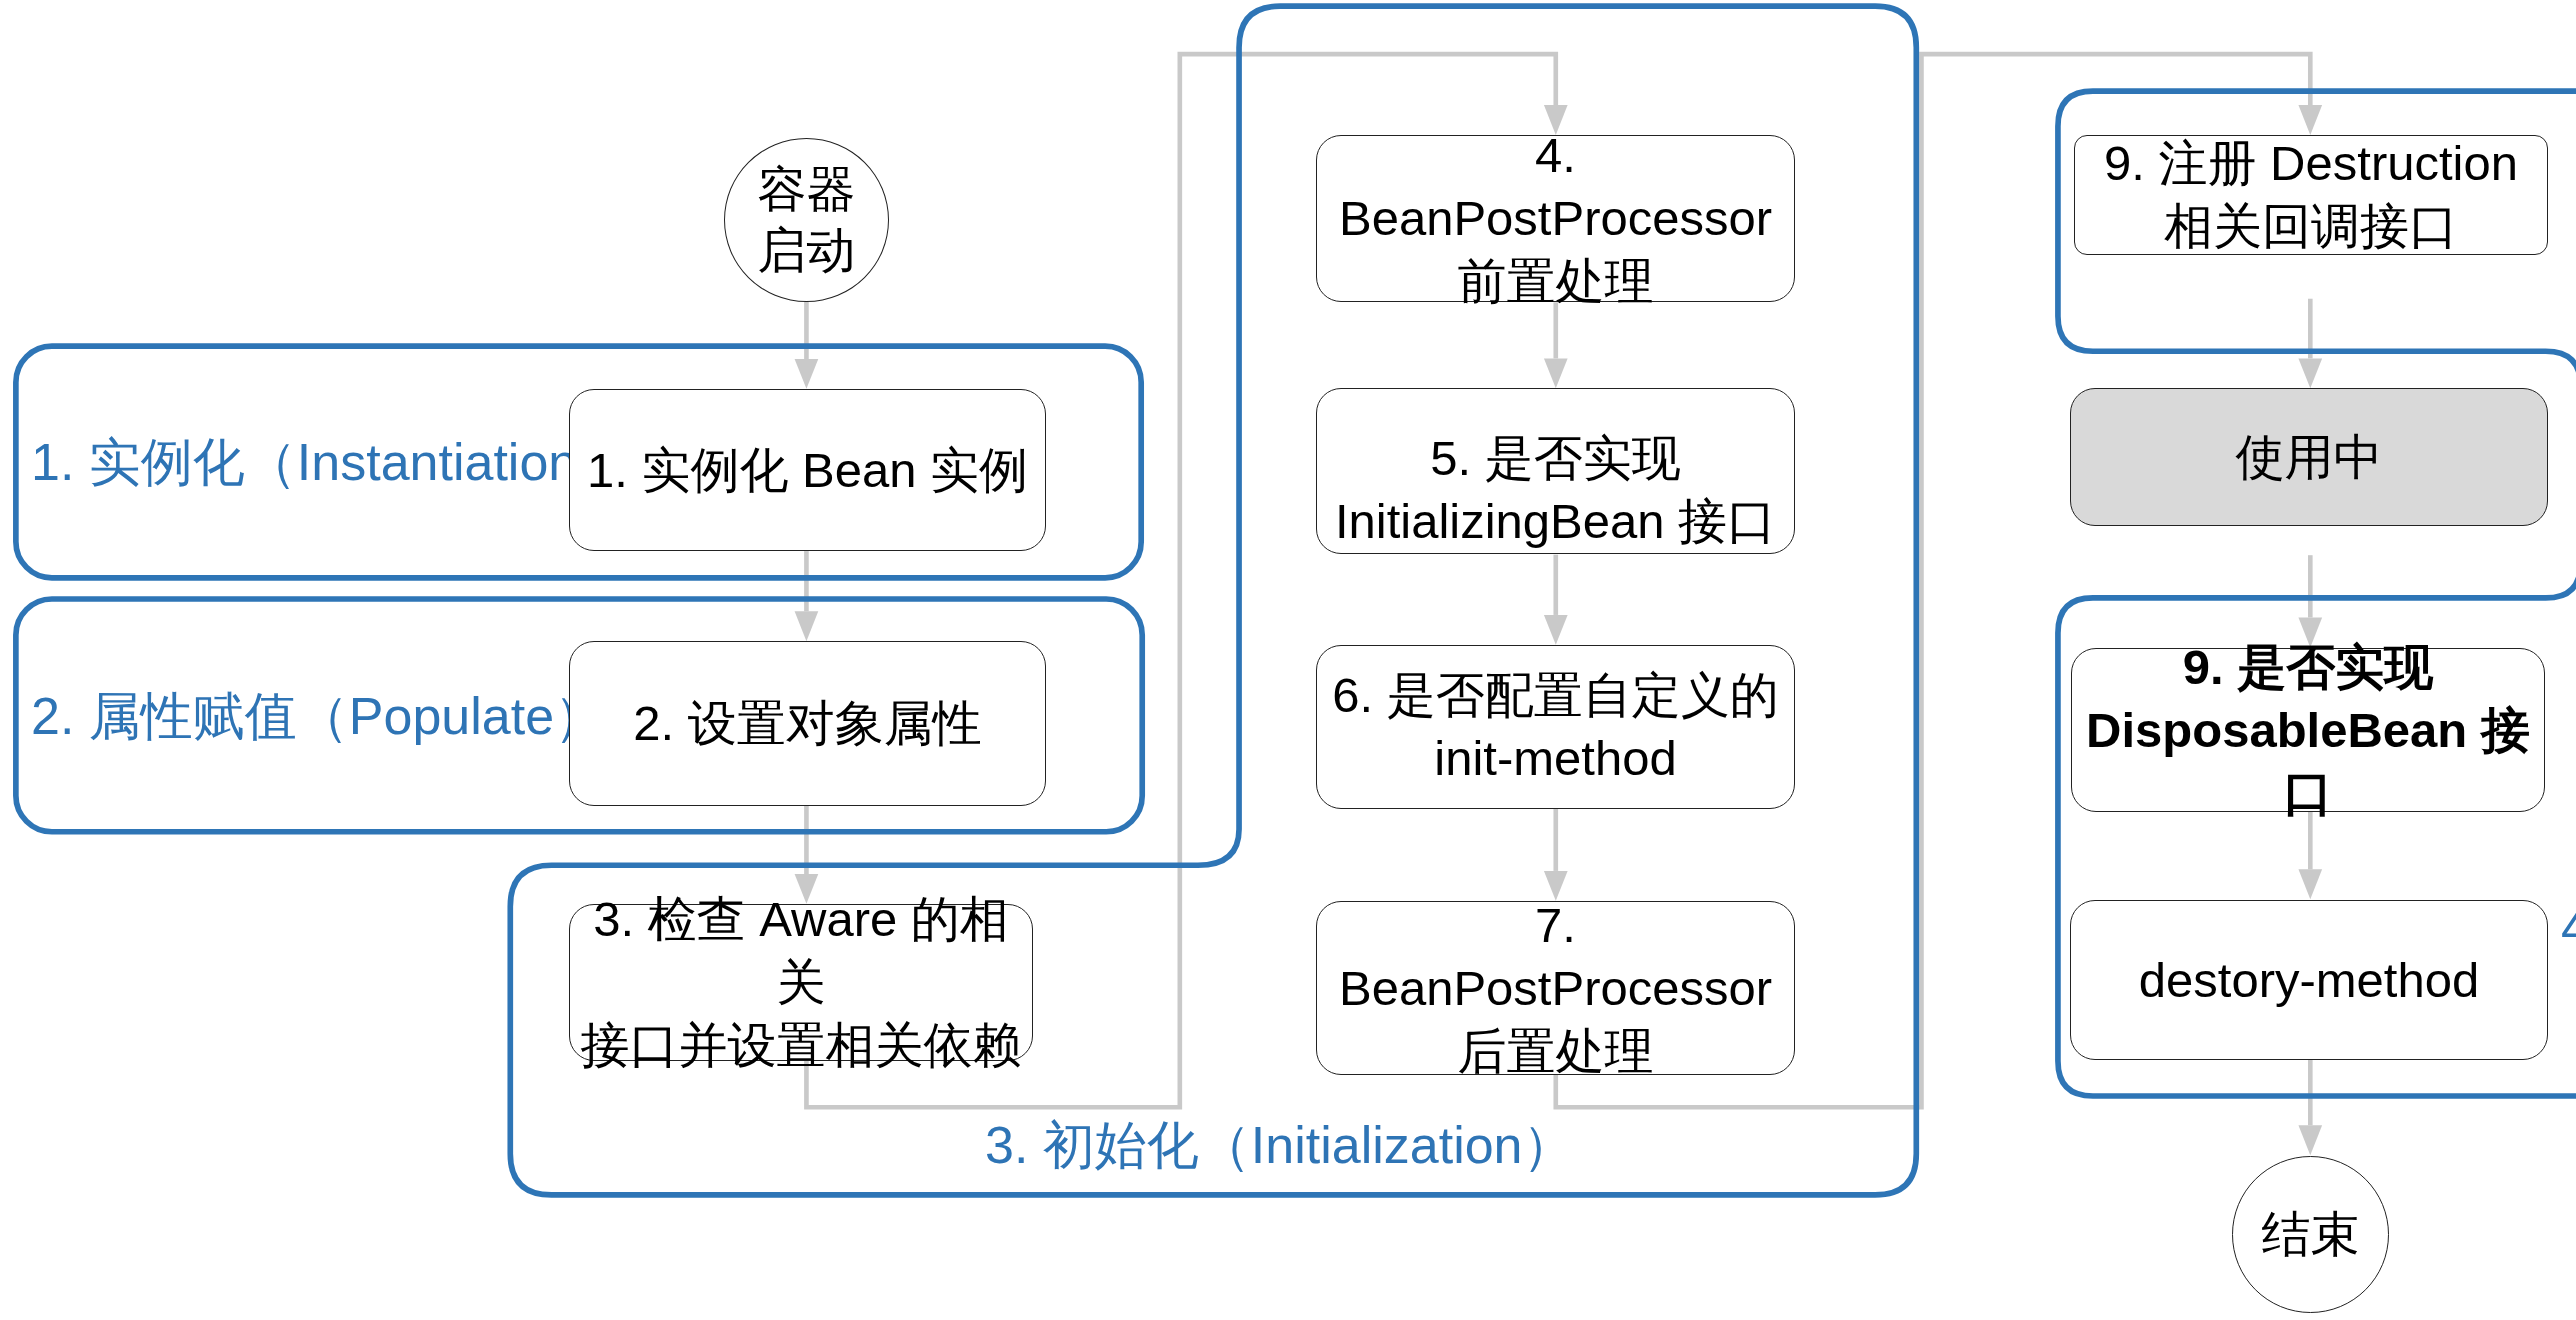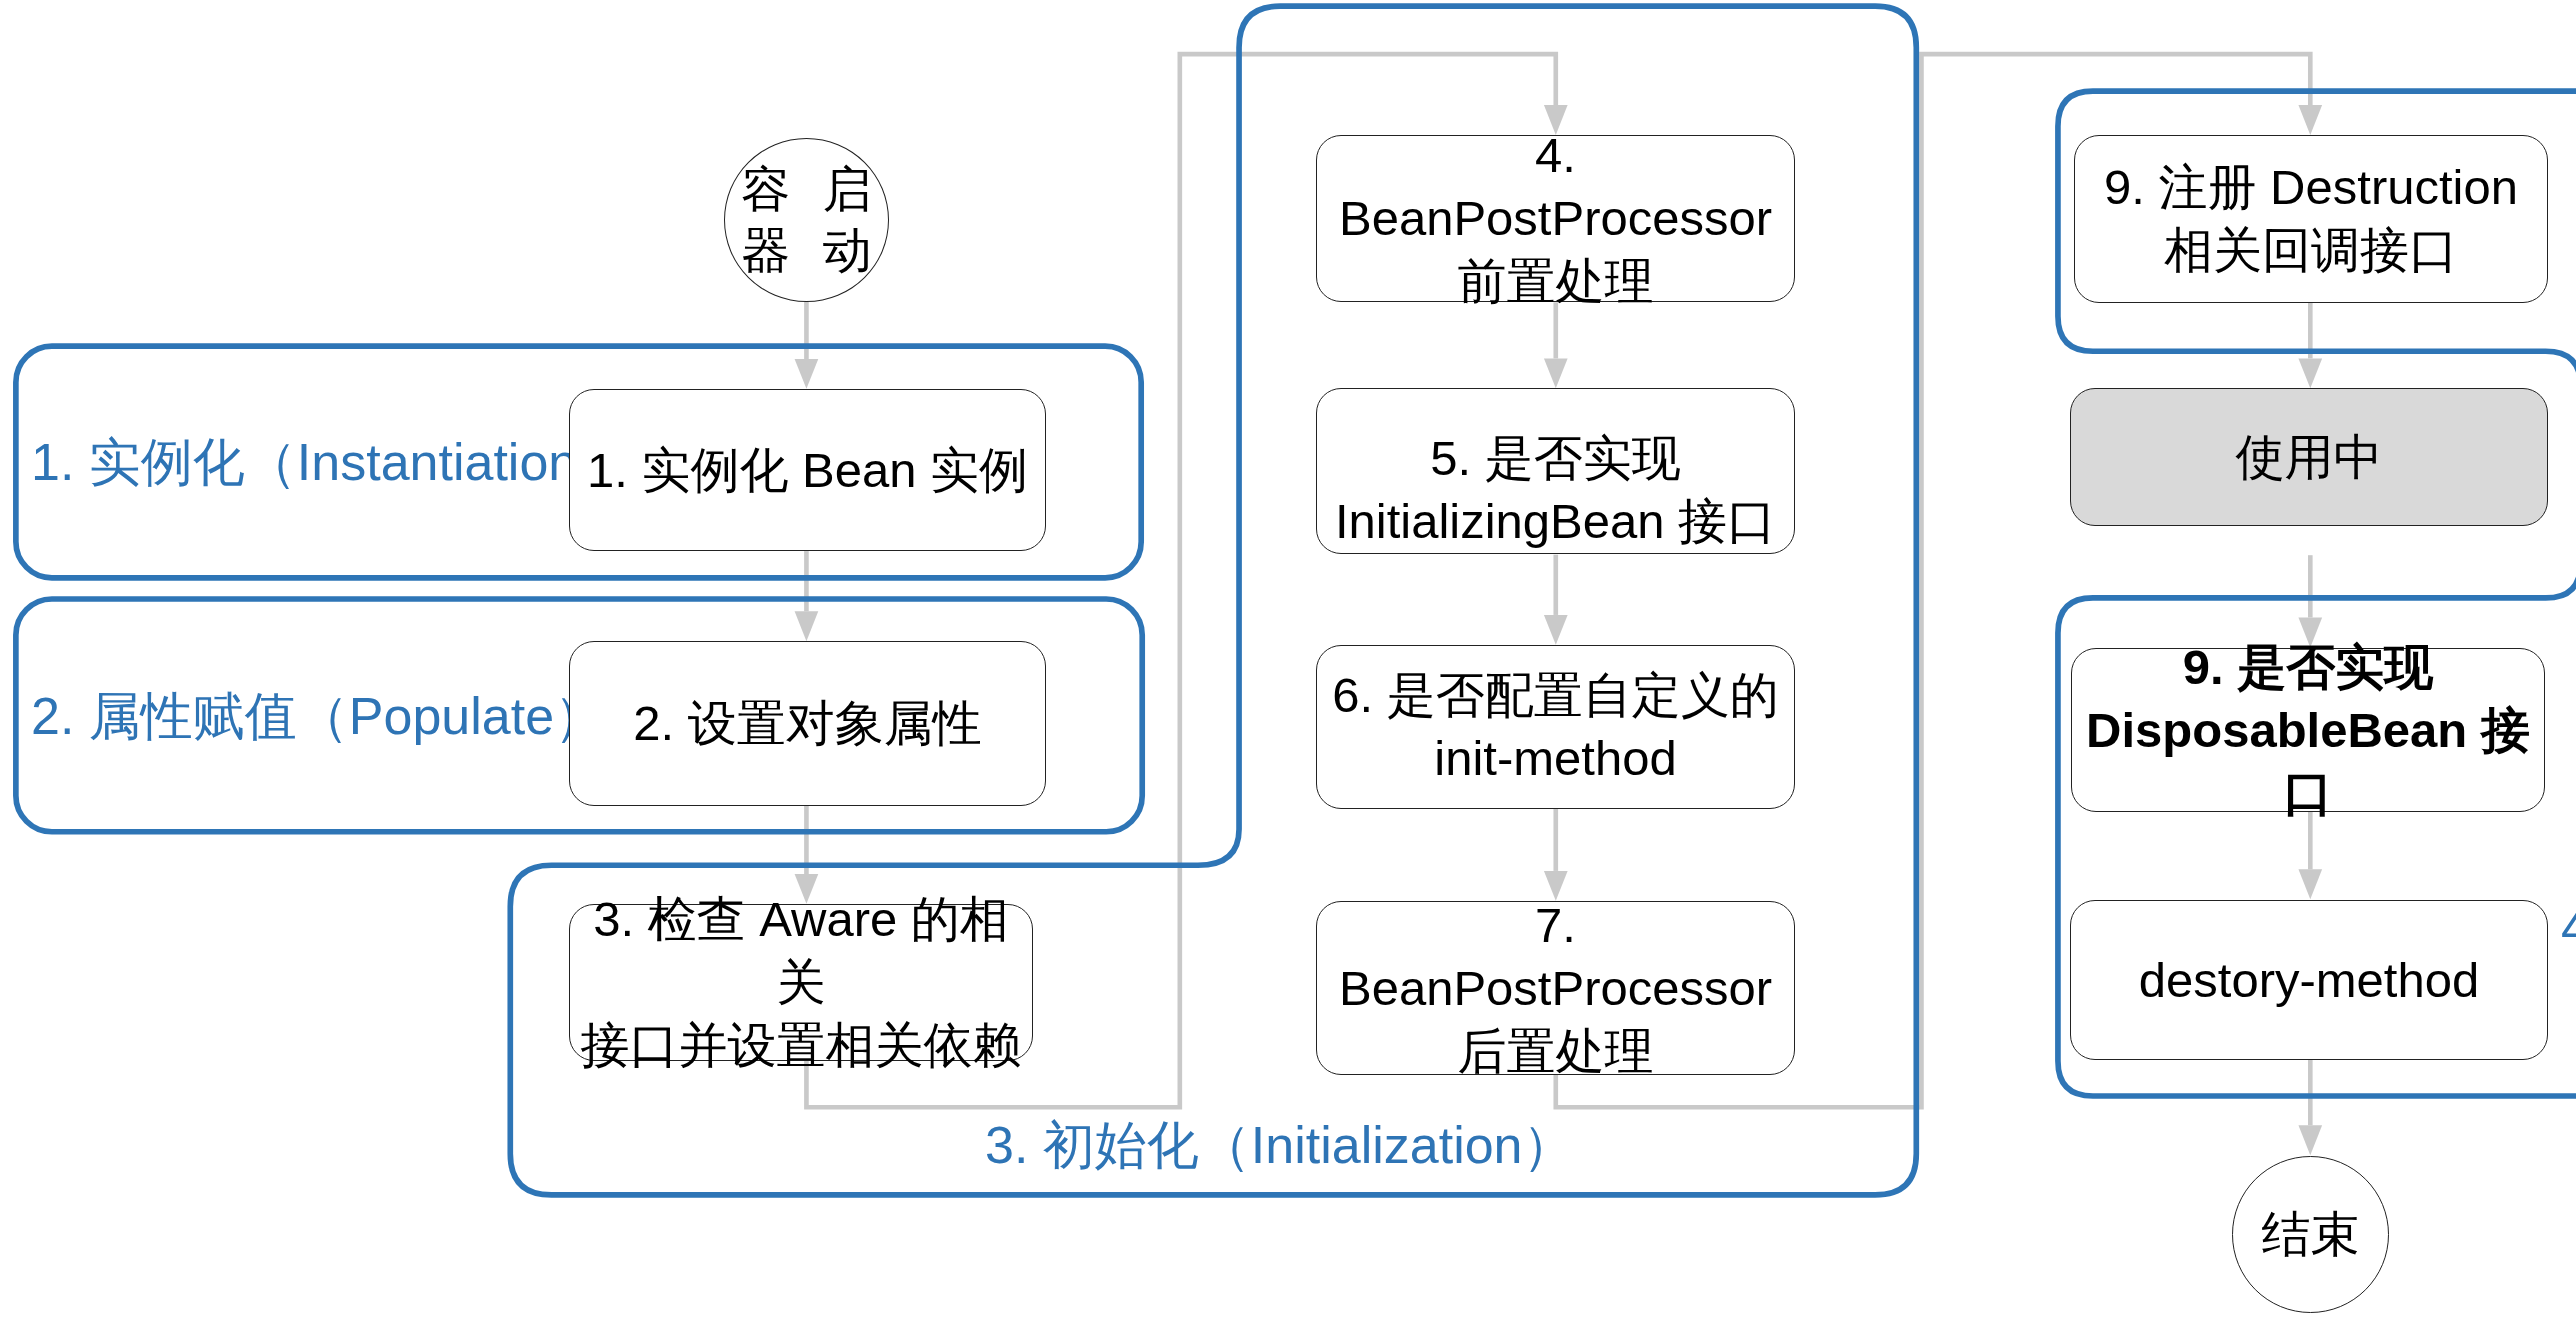--- a/index.html
+++ b/index.html
@@ -22,25 +22,25 @@
   .grp { stroke:var(--group-border); stroke-width:11; fill:none; }
   .node {
     position:absolute; display:flex; flex-direction:column;
     align-items:center; justify-content:center;
     background:var(--node-fill); border:1.5px solid var(--node-border);
     border-radius:25px; color:var(--text-color);
     font-size:49px; line-height:63px; text-align:center; z-index:3;
   }
   .node.gray { background:var(--inuse-fill); }
   .circle-node {
-    position:absolute; display:flex; flex-direction:row;
+    position:absolute; display:flex; flex-direction:column;
     align-items:center; justify-content:center;
     background:var(--node-fill); border:1.5px solid var(--node-border);
     border-radius:50%; color:var(--text-color);
-    font-size:49px; line-height:61px; text-align:center; z-index:3;
+    font-size:49px; line-height:61px; text-align:left; z-index:3;
   }
   .grp-label {
     position:absolute; color:var(--label-text); font-size:52px;
     line-height:57px; text-align:center; white-space:nowrap; z-index:2;
   }
 </style>
 </head>
 <body>
 
 <div id="canvas">
@@ -152,21 +152,21 @@
   <div class="node" style="left:1316px; top:645px; width:479px; height:164px;">
     <div>6. 是否配置自定义的</div>
     <div>init-method</div>
   </div>
 
   <div class="node" style="left:1316px; top:901px; width:479px; height:174px;">
     <div>7. BeanPostProcessor</div>
     <div>后置处理</div>
   </div>
 
-  <div class="node" style="left:2074px; top:135px; width:474px; height:168px;">
+  <div class="node" style="left:2074px; top:135px; width:474px; height:120px;border-radius:13px;">
     <div>9. 注册 Destruction</div>
     <div>相关回调接口</div>
   </div>
 
   <div class="node gray" style="left:2070px; top:388px; width:478px; height:138px;">
     <div>使用中</div>
   </div>
 
   <div class="node" style="left:2071px; top:648px; width:474px; height:164px;font-weight:bold;">
     <div>9. 是否实现</div>

